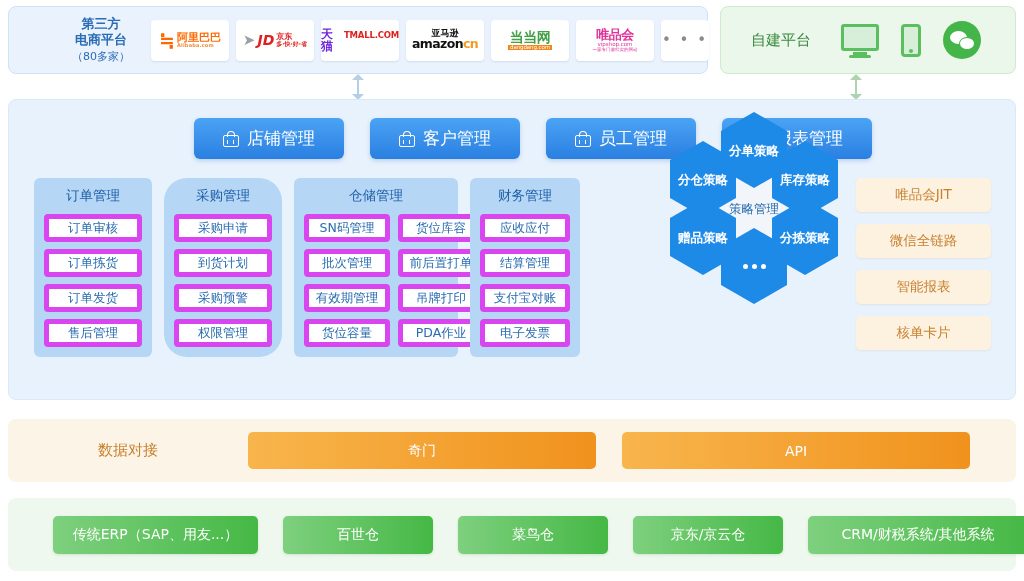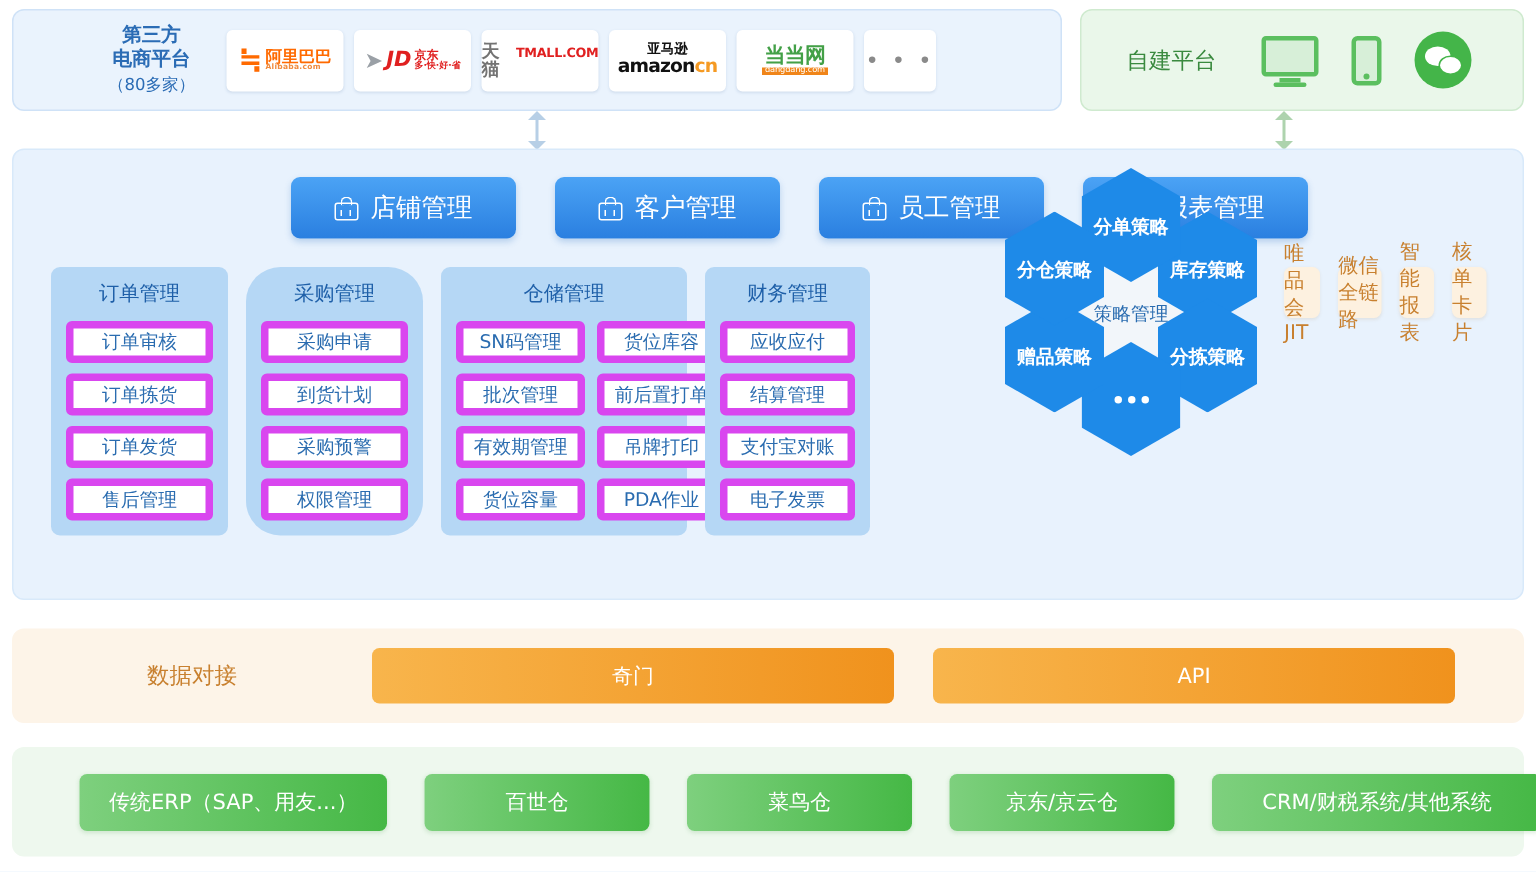--- a/index.html
+++ b/index.html
@@ -41,21 +41,21 @@
   .lg-ali .mark{color:#ff6a00;font-size:19px;font-weight:bold;font-style:italic;}
   .lg-ali .cn{color:#ff6a00;font-size:11px;font-weight:bold;}
   .lg-ali .cn i{display:block;font-size:5px;font-style:normal;color:#f08a3c;letter-spacing:.2px;}
   .lg-jd{flex-direction:row;gap:2px;align-items:center;}
   .lg-jd .bird{color:#9aa0a6;font-size:15px;}
   .lg-jd .jd{color:#e02020;font-size:14px;font-weight:bold;font-style:italic;}
   .lg-jd .jdcn{color:#e02020;font-size:8px;font-weight:bold;text-align:left;}
   .lg-jd .jdcn b{display:block;font-size:8px;}
   .lg-jd .jdcn i{display:block;font-size:6px;font-style:normal;}
   .lg-tm{flex-direction:row;gap:2px;align-items:baseline;}
-  .lg-tm .c{color:#737373;font-size:12px;font-weight:bold;}
+  .lg-tm .c{color:#6d28d9;font-size:12px;font-weight:bold;}
   .lg-tm .e{color:#e02020;font-size:8.5px;font-weight:bold;letter-spacing:-.2px;}
   .lg-am .c{color:#111;font-size:9px;font-weight:bold;}
   .lg-am .e{color:#111;font-size:12.5px;font-weight:bold;letter-spacing:-.6px;}
   .lg-am .e span{color:#111;font-weight:bold;}
   .lg-am .e u{display:inline-block;text-decoration:none;color:#f59a23;}
   .lg-dd .c{color:#43a047;font-size:14px;font-weight:bold;letter-spacing:-.5px;}
   .lg-dd .e{background:#f08519;color:#fff;font-size:5.5px;padding:0 2px;margin-top:1px;letter-spacing:-.1px;}
   .lg-vip .c{color:#e0329a;font-size:13px;font-weight:bold;letter-spacing:-.5px;}
   .lg-vip .e{color:#e0329a;font-size:5.5px;margin-top:1px;}
   .lg-vip .e2{color:#e0329a;font-size:4.5px;}
@@ -127,21 +127,21 @@
     position:absolute;width:66px;height:76px;
     clip-path:polygon(50% 0%,100% 25%,100% 75%,50% 100%,0% 75%,0% 25%);
     background:#1e8ae8;color:#fff;font-size:12.5px;line-height:15px;
     display:flex;align-items:center;justify-content:center;text-align:center;font-weight:bold;
   }
   .hex.center{background:#f2f6fa;color:#2a6cb0;font-weight:normal;}
   .hex .dots3{display:flex;gap:4px;}
   .hex .dots3 i{display:block;width:5px;height:5px;border-radius:50%;background:#fff;}
 
   
-  .rightcol{position:absolute;right:24px;top:78px;width:135px;display:flex;flex-direction:row;gap:12px;}
+  .rightcol{position:absolute;right:24px;top:78px;width:135px;display:flex;flex-direction:column;gap:12px;}
   .ocell{
     height:34px;background:#fdf1e0;border-radius:5px;
     display:flex;align-items:center;justify-content:center;
     color:#c8802f;font-size:13.5px;
     box-shadow:0 1px 2px rgba(180,140,90,.14);
   }
 
   
   .databand{
     position:absolute;left:8px;top:419px;width:1008px;height:63px;
@@ -222,20 +222,27 @@
           </div>
         </div>
 
         <div class="logo-box">
           <div class="lg lg-dd">
             <span class="c">当当网</span>
             <span class="e">dangdang.com</span>
           </div>
         </div>
 
+        <div class="logo-box">
+          <div class="lg lg-vip">
+            <span class="c">唯品会</span>
+            <span class="e">vipshop.com</span>
+            <span class="e2">一家专门做特卖的网站</span>
+          </div>
+        </div>
 
         <div class="logo-box dots">
           <span>• • •</span>
         </div>
       </div>
     </div>
 
     <div class="self-built panel">
       <div class="sb-title">自建平台</div>
       <div class="sb-icons">

